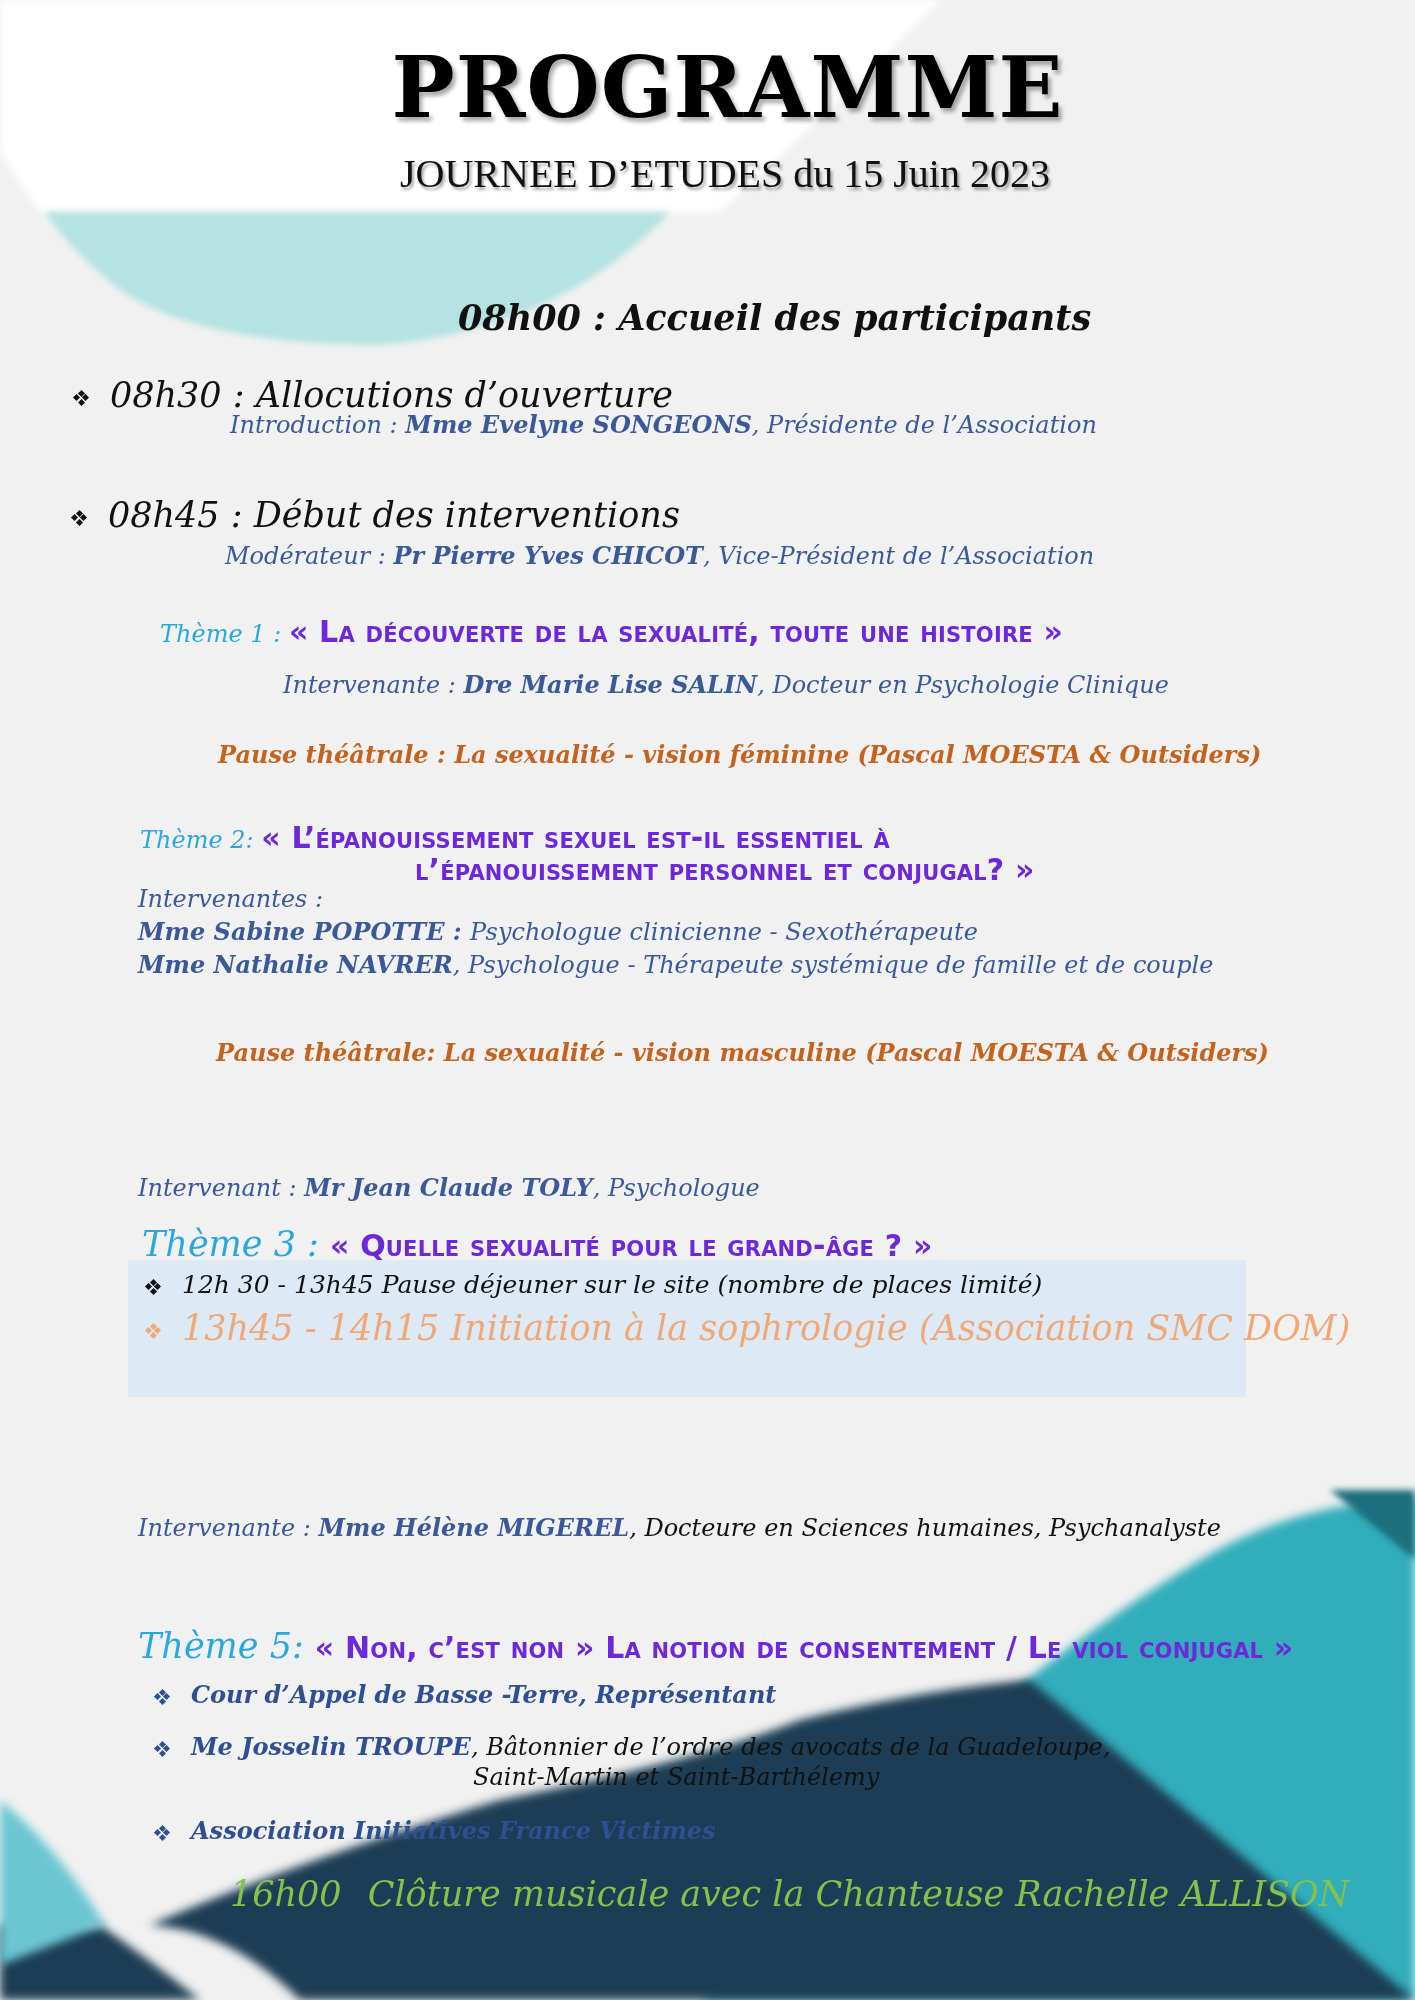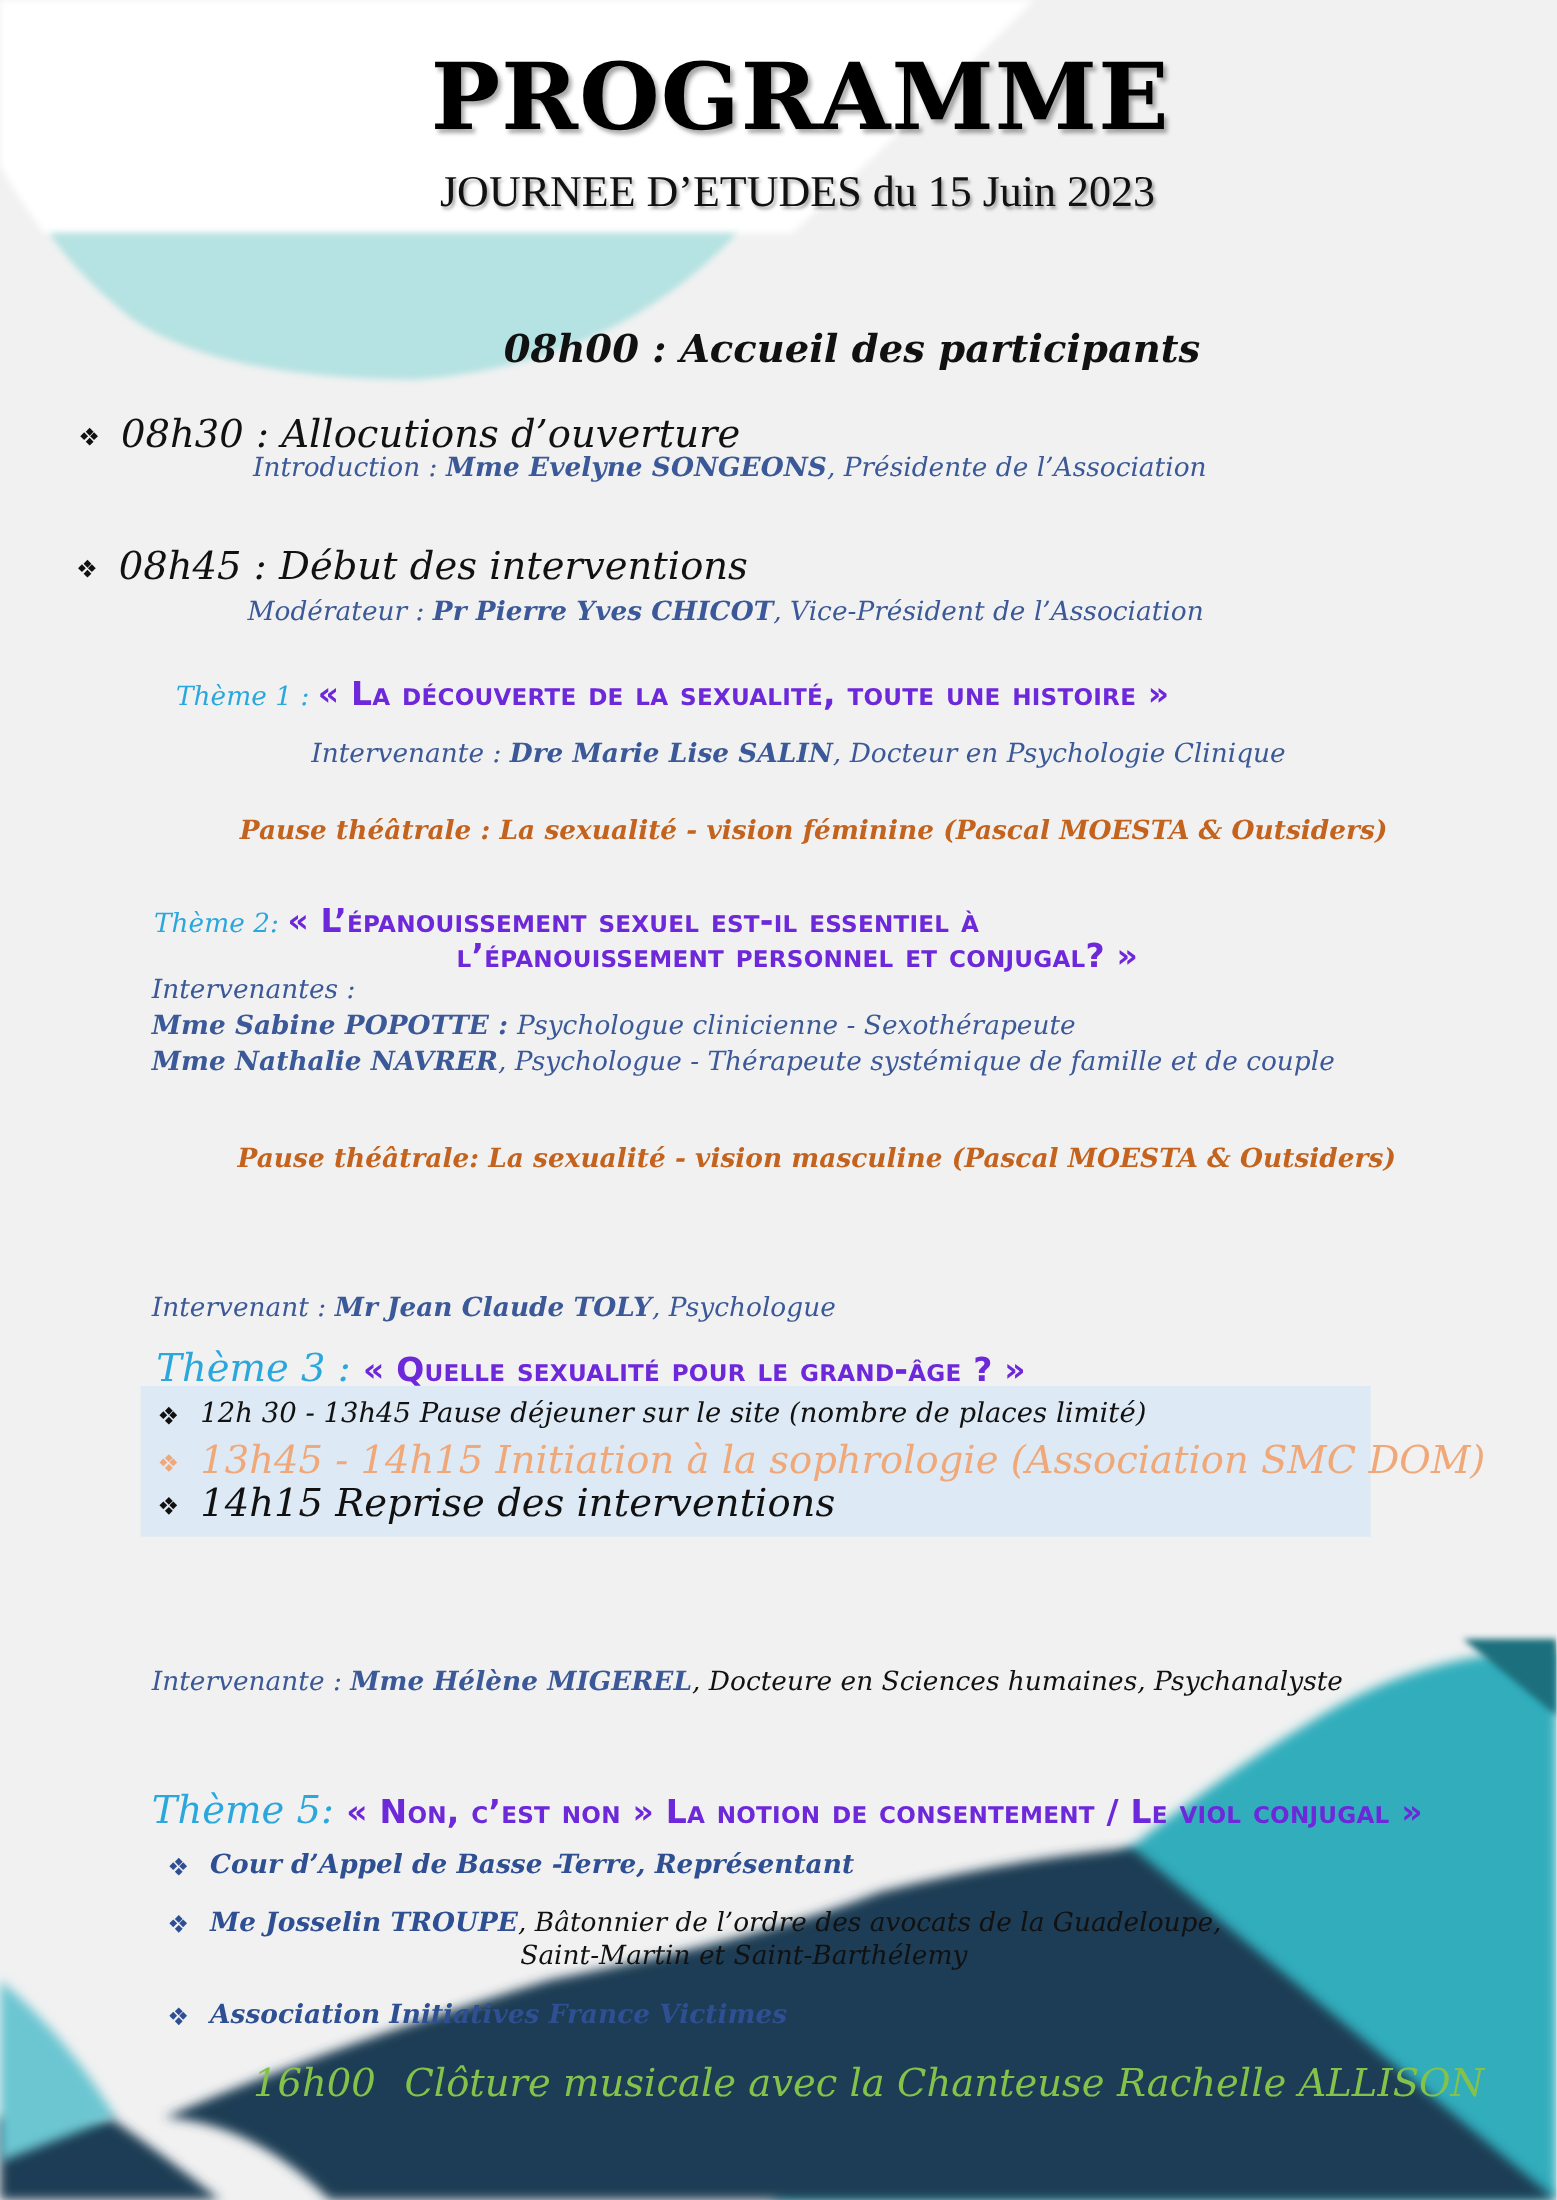--- a/index.html
+++ b/index.html
@@ -138,23 +138,20 @@
     <span>Intervenant : </span><span class="b">Mr Jean Claude TOLY</span><span>, Psychologue</span>
   </div>
 
   <div class="lunch-box"></div>
   <div class="abs script black fs25" style="left:146px; top:1270px;">
     <span class="bullet black"><i></i><i></i><i></i><i></i></span><span>12h 30 - 13h45  Pause déjeuner  sur le site (nombre de places limité)</span>
   </div>
   <div class="abs script peach fs27" style="left:146px; top:1308px;">
     <span class="bullet peach"><i></i><i></i><i></i><i></i></span><span>13h45 - 14h15  Initiation à la sophrologie (Association SMC DOM)</span>
   </div>
-  <div class="abs script black fs27" style="left:146px; top:1347px;">
-    <span class="bullet black"><i></i><i></i><i></i><i></i></span><span>14h15 Reprise des interventions</span>
-  </div>
 
   <div class="abs script fs24" style="left:138px; top:1513px;">
     <span class="blue">Intervenante : </span><span class="blue b">Mme Hélène MIGEREL</span><span class="black">, Docteure en Sciences humaines, Psychanalyste</span>
   </div>
 
   <div class="abs" style="left:138px; top:1626px;">
     <span class="script cyan fs27">Thème 5: </span><span class="caps">« Non, c’est non » La notion de consentement / Le viol conjugal »</span>
   </div>
   <div class="abs script fs24" style="left:155px; top:1732px;">
     <span class="bullet dblue"><i></i><i></i><i></i><i></i></span><span class="b dblue">Me Josselin TROUPE</span><span class="black">,  Bâtonnier de l’ordre des avocats de la Guadeloupe,</span>

